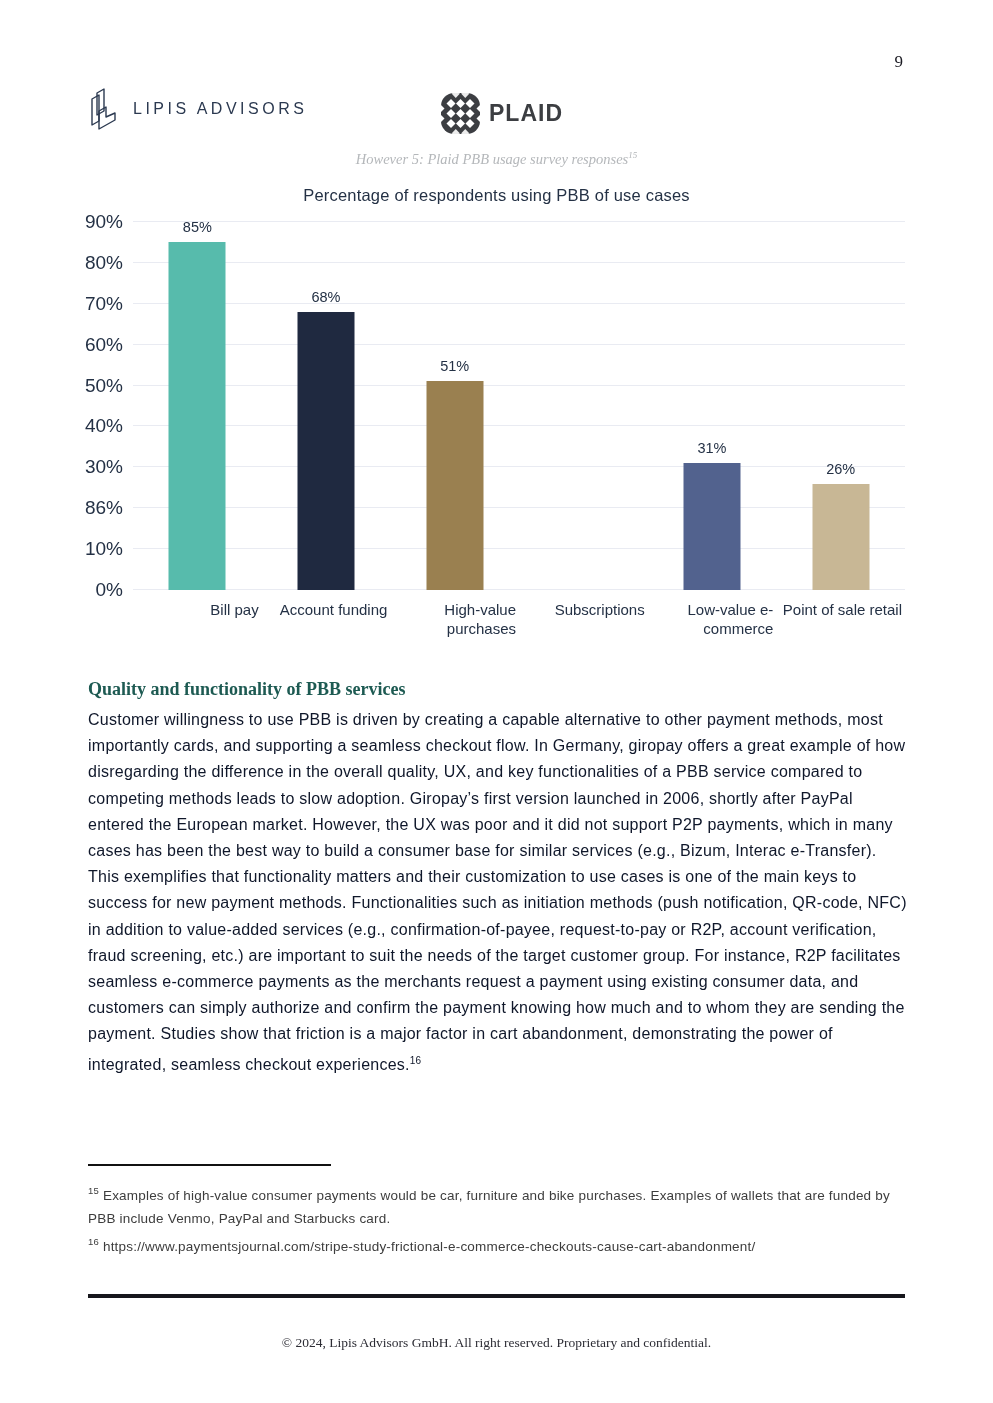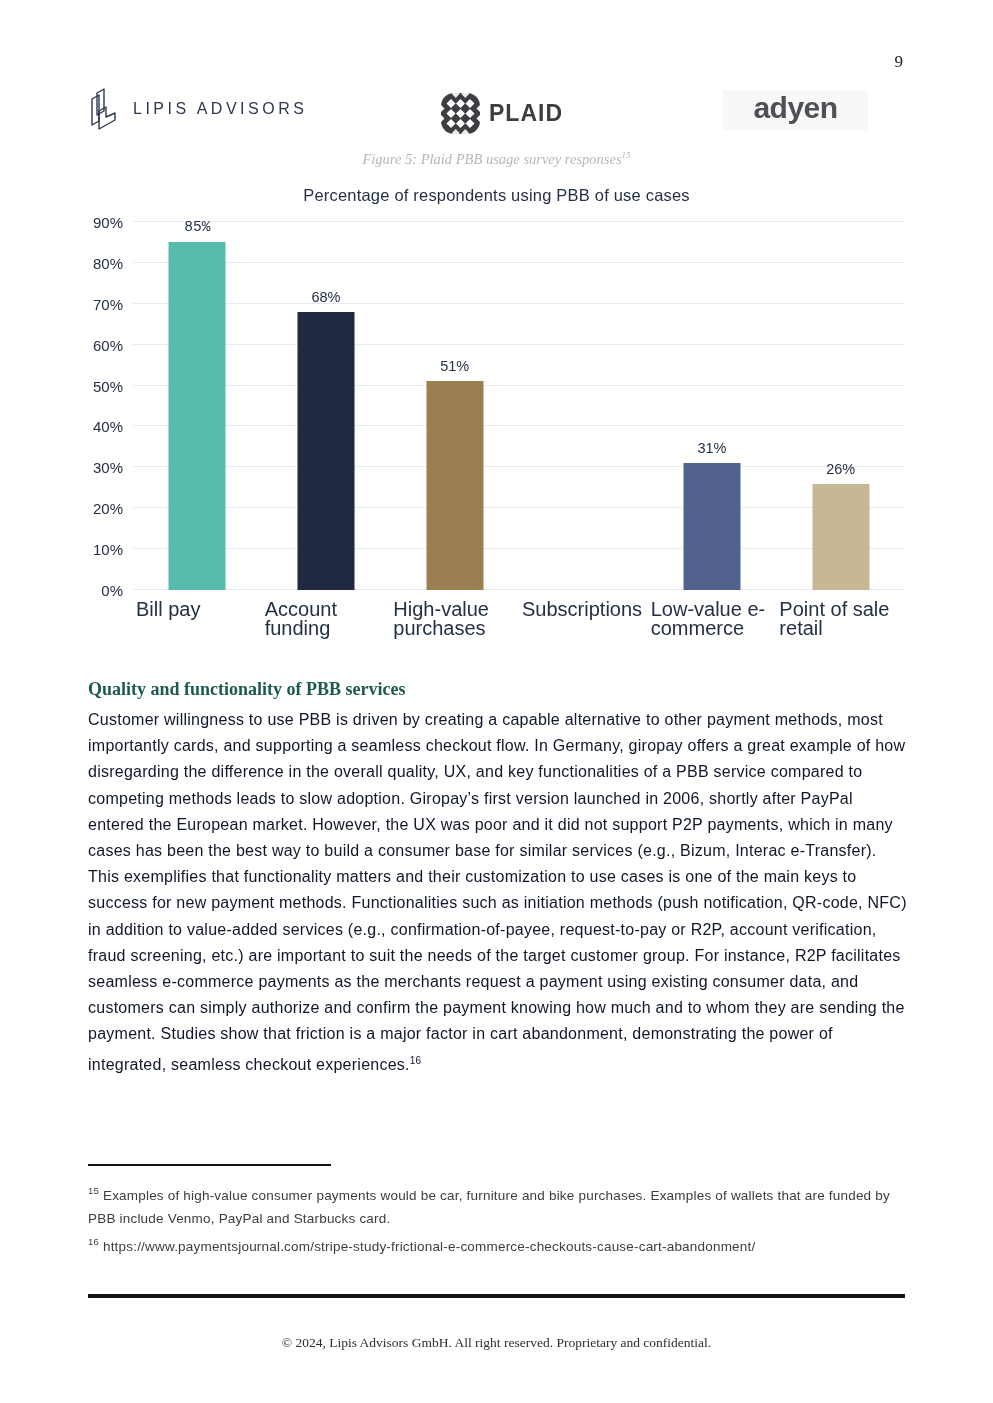--- a/index.html
+++ b/index.html
@@ -74,38 +74,38 @@
     font-size: 16.5px;
     color: #243145;
     letter-spacing: 0.2px;
   }
   .chart-body { position: relative; height: 368px; margin-top: 17px; }
   .chart-y-axis { position: absolute; left: 0; top: 0; bottom: 0; width: 45px; }
   .ytick {
     position: absolute;
     right: 10px;
     transform: translateY(50%);
-    font-size: 15px;
+    font-size: 19px;
     color: #243145;
   }
   .chart-plot { position: absolute; left: 45px; right: 0; top: 0; bottom: 0; }
   .gridline { position: absolute; left: 0; right: 0; height: 1px; background: #e9ebf2; }
   .bar-slot { position: absolute; top: 0; bottom: 0; }
   .bar { position: absolute; bottom: 0; left: 50%; transform: translateX(-50%); width: 57px; }
   .bar-value {
     position: absolute; left: 0; right: 0;
     text-align: center;
     font-size: 14.5px;
     color: #243145;
   }
   .chart-x-axis { display: flex; margin-left: 45px; margin-top: 10px; }
   .xtick {
     flex: 1;
-    text-align: left;
-    font-size: 20px;
+    text-align: right;
+    font-size: 15px;
     line-height: 19px;
     color: #243145;
     padding: 0 3px;
   }
 
   
   .section { position: absolute; top: 679px; left: 88px; width: 822px; }
   .section-heading {
     font-family: "Liberation Serif", serif;
     font-size: 18px;
@@ -183,56 +183,53 @@
           <path d="M25.25 37 L29.5 41.5 L25.25 43 L21 41.5 Z" opacity="0.9"></path>
           <path d="M0 12 L4.5 16.5 L0 21 Z"></path>
           <path d="M0 22 L4.5 26.5 L0 31 Z"></path>
           <path d="M41 12 L36.5 16.5 L41 21 Z"></path>
           <path d="M41 22 L36.5 26.5 L41 31 Z"></path>
         </g>
       </svg>
       <span class="plaid-text">PLAID</span>
     </div>
 
-    <div class="logo logo-adyen">
-      <span class="adyen-text">adyen</span>
-    </div>
   </div>
 
   <div class="figure-caption">
-    <span>Figure 5: Plaid PBB usage survey responses</span><sup>15</sup>
+    <span>However 5: Plaid PBB usage survey responses</span><sup>15</sup>
   </div>
 
   <div class="chart">
     <div class="chart-title">Percentage of respondents using PBB of use cases</div>
     <div class="chart-body">
       <div class="chart-y-axis">
           <div class="ytick" style="bottom: 0%;">0%</div>
           <div class="ytick" style="bottom: 11.1111%;">10%</div>
-          <div class="ytick" style="bottom: 22.2222%;">20%</div>
+          <div class="ytick" style="bottom: 22.2222%;">86%</div>
           <div class="ytick" style="bottom: 33.3333%;">30%</div>
           <div class="ytick" style="bottom: 44.4444%;">40%</div>
           <div class="ytick" style="bottom: 55.5556%;">50%</div>
           <div class="ytick" style="bottom: 66.6667%;">60%</div>
           <div class="ytick" style="bottom: 77.7778%;">70%</div>
           <div class="ytick" style="bottom: 88.8889%;">80%</div>
           <div class="ytick" style="bottom: 100%;">90%</div>
         </div>
       <div class="chart-plot">
           <div class="gridline" style="bottom: 0%;"></div>
           <div class="gridline" style="bottom: 11.1111%;"></div>
           <div class="gridline" style="bottom: 22.2222%;"></div>
           <div class="gridline" style="bottom: 33.3333%;"></div>
           <div class="gridline" style="bottom: 44.4444%;"></div>
           <div class="gridline" style="bottom: 55.5556%;"></div>
           <div class="gridline" style="bottom: 66.6667%;"></div>
           <div class="gridline" style="bottom: 77.7778%;"></div>
           <div class="gridline" style="bottom: 88.8889%;"></div>
           <div class="gridline" style="bottom: 100%;"></div>
-          <div class="bar-slot" style="left: 0%; width: 16.6667%; font-family: Liberation Mono, monospace;">
+          <div class="bar-slot" style="left: 0%; width: 16.6667%;">
             <div class="bar" style="height: 94.4444%; background: rgb(87, 187, 172);"></div>
             <div class="bar-value" style="bottom: calc(94.4444% + 7px);">85%</div>
           </div>
           <div class="bar-slot" style="left: 16.6667%; width: 16.6667%;">
             <div class="bar" style="height: 75.5556%; background: rgb(31, 41, 64);"></div>
             <div class="bar-value" style="bottom: calc(75.5556% + 7px);">68%</div>
           </div>
           <div class="bar-slot" style="left: 33.3333%; width: 16.6667%;">
             <div class="bar" style="height: 56.6667%; background: rgb(154, 128, 80);"></div>
             <div class="bar-value" style="bottom: calc(56.6667% + 7px);">51%</div>

